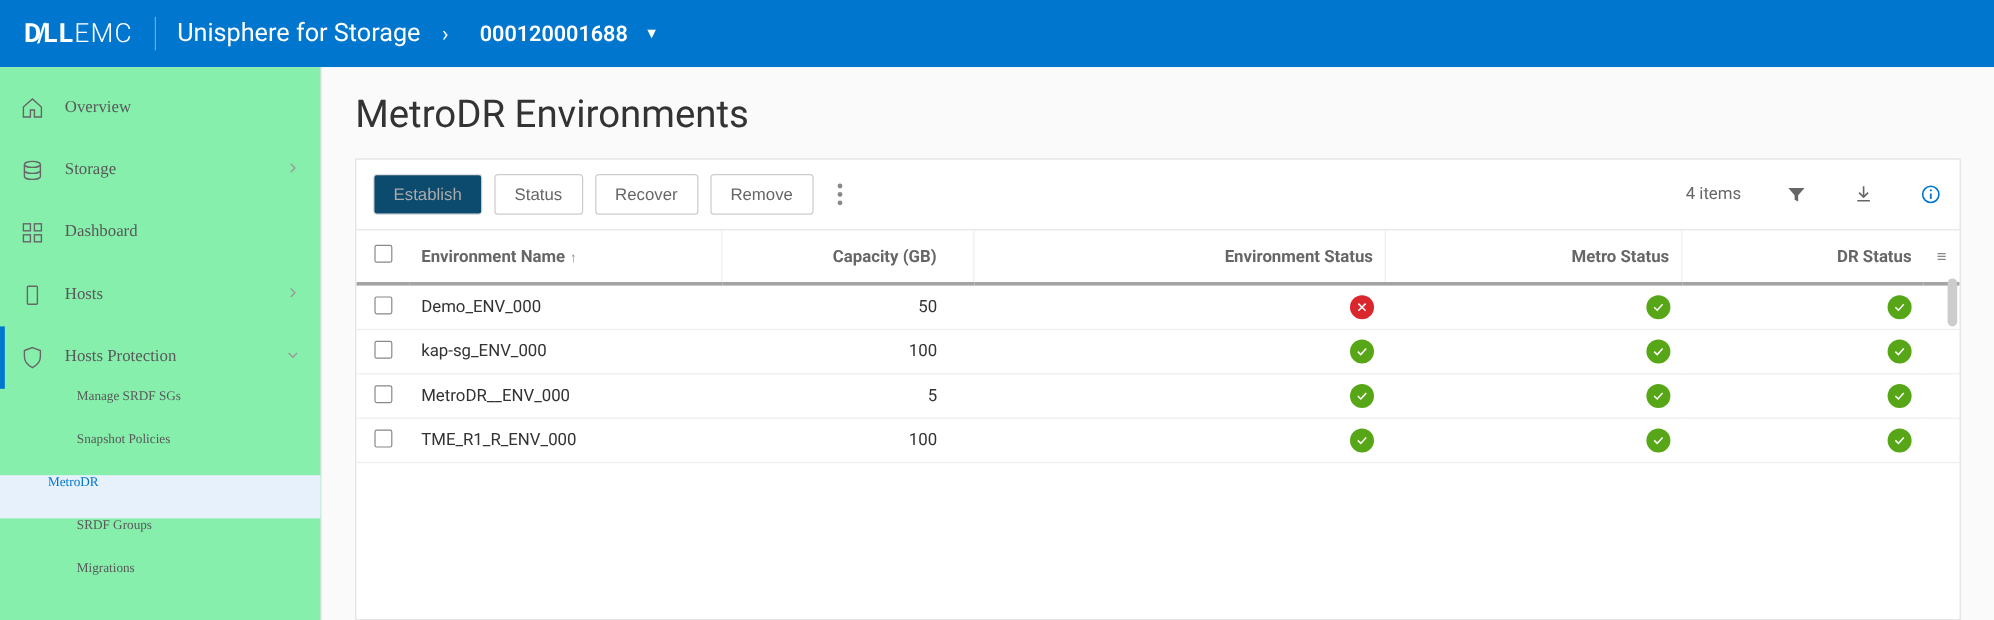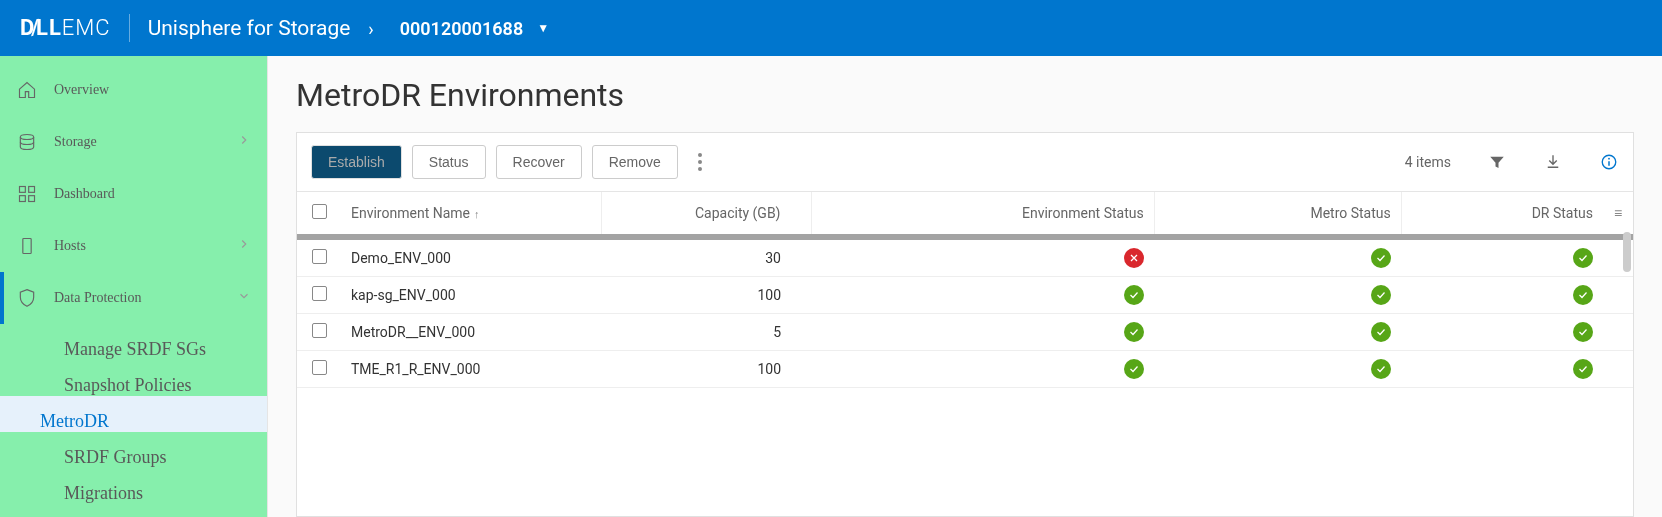--- a/index.html
+++ b/index.html
@@ -16,39 +16,39 @@
 
 .body { display: flex; height: calc(100% - 56px); }
 
 .sidebar { width: 268px; border-right: 1px solid #e5e5e5; background: #86efac; padding-top: 8px; font-family: Liberation Serif, serif; }
 .nav-item { display: flex; align-items: center; height: 52px; padding: 0 16px; color: #595959; cursor: pointer; position: relative; }
 .nav-item .nicon { width: 22px; height: 22px; margin-right: 16px; display: flex; align-items: center; justify-content: center; }
 .nav-item .nicon svg { width: 20px; height: 20px; stroke: #666; fill: none; stroke-width: 1.4; }
 .nav-item .chev { margin-left: auto; color: #999; }
 .nav-item.expanded .chev svg { transform: rotate(0deg); }
 .nav-item.active-section { border-left: 4px solid #0076ce; padding-left: 12px; }
-.sub-item { height: 36px; display: flex; align-items: flex-end; padding-left: 64px; color: #595959; cursor: pointer; font-size: 18px; }
+.sub-item { height: 36px; display: flex; align-items: flex-start; padding-left: 64px; color: #595959; cursor: pointer; font-size: 11px; }
 .sub-item.active { background: #e6f1fb; color: #0076ce; padding-left: 40px; }
 
 .main { flex: 1; background: #fafafa; padding: 20px 28px 0 28px; display:flex; flex-direction:column; }
 .page-title { font-size: 32px; font-weight: 400; color: #333; margin-bottom: 18px; }
 
 .panel { background: #fff; border: 1px solid #e0e0e0; flex:1; display:flex; flex-direction:column; }
 .toolbar { display: flex; align-items: center; padding: 12px 14px; gap: 10px; border-bottom: 1px solid #e5e5e5; }
 .btn { height: 34px; padding: 0 16px; border: 1px solid #ccc; background: #fff; border-radius: 3px; color: #666; font-size: 14px; cursor: pointer; }
 .btn.disabled { background: #0c4a6e; color: #aaa; border-color: #e0e0e0; cursor: default; }
 .kebab { display:flex; flex-direction:column; gap:3px; padding:8px 10px; cursor:pointer; }
 .kebab span { width:4px; height:4px; background:#888; border-radius:50%; }
 .toolbar-right { margin-left: auto; display:flex; align-items:center; gap:36px; color:#666; }
 .ticon { width:20px; height:20px; display:flex; align-items:center; justify-content:center; cursor:pointer; }
 .ticon svg { width:18px; height:18px; }
 
 .table-wrap { flex:1; overflow:auto; position:relative; }
 table { width: 100%; border-collapse: collapse; }
-th { text-align: left; font-weight: 400; color: #666; padding: 12px 10px; border-bottom: 6px solid #a3a3a3; font-size:14px; position:relative; }
+th { text-align: left; font-weight: 700; color: #666; padding: 12px 10px; border-bottom: 3px solid #a3a3a3; font-size:14px; position:relative; }
 th.center, td.center { text-align: right; }
 th.right, td.right { text-align: right; }
 td { padding: 8px 10px; border-bottom: 1px solid #eee; font-size:14px; color:#333; }
 .cb { width:15px; height:15px; border:1.5px solid #888; border-radius:2px; display:inline-block; cursor:pointer; background:#fff; }
 .sort-arrow { font-size:11px; color:#888; margin-left:4px; }
 .status-ico { width:20px; height:20px; border-radius:50%; display:inline-flex; align-items:center; justify-content:center; }
 .status-ok { background:#57a617; }
 .status-err { background:#d9272d; }
 .status-ico svg { width:12px; height:12px; stroke:#fff; stroke-width:2.5; fill:none; }
 .col-settings { width:30px; text-align:center; color:#888; cursor:pointer; }
@@ -115,21 +115,21 @@
       <span class="chev"><svg viewBox="0 0 24 24" width="14" height="14">
             <path d="M9 6 L15 12 L9 18" stroke="#999" fill="none" stroke-width="2"></path>
           </svg></span>
     </div>
     <div class="nav-item active-section expanded">
       <span class="nicon">
           <svg viewBox="0 0 24 24" fill="#666" stroke="none">
             <path d="M12 2 L20 5 V11 C20 16 16 20 12 22 C8 20 4 16 4 11 V5 Z"></path>
           </svg>
         </span>
-      <span>Data Protection</span>
+      <span>Hosts Protection</span>
       <span class="chev"><svg viewBox="0 0 24 24" width="14" height="14">
             <path d="M6 9 L12 15 L18 9" stroke="#999" fill="none" stroke-width="2"></path>
           </svg></span>
     </div>
     <div class="sub-item">
         <span>Manage SRDF SGs</span>
       </div>
     <div class="sub-item">
         <span>Snapshot Policies</span>
       </div>
@@ -190,21 +190,21 @@
               <th class="center col-sep"><span>Environment Status</span></th>
               <th class="center col-sep"><span>Metro Status</span></th>
               <th class="center col-sep"><span>DR Status</span></th>
               <th class="col-settings">≡</th>
             </tr>
           </thead>
           <tbody id="table-body">
               <tr>
                 <td style="text-align:center;"><span class="cb"></span></td>
                 <td>Demo_ENV_000</td>
-                <td class="right" style="padding-right:30px;">30</td>
+                <td class="right" style="padding-right:30px;">50</td>
                 <td class="center"><span class="status-ico status-err">
                     <svg viewBox="0 0 24 24">
                       <path d="M6 6 L18 18 M18 6 L6 18"></path>
                     </svg>
                   </span></td>
                 <td class="center"><span class="status-ico status-ok">
                     <svg viewBox="0 0 24 24">
                       <path d="M5 12 L10 17 L19 7"></path>
                     </svg>
                   </span></td>

